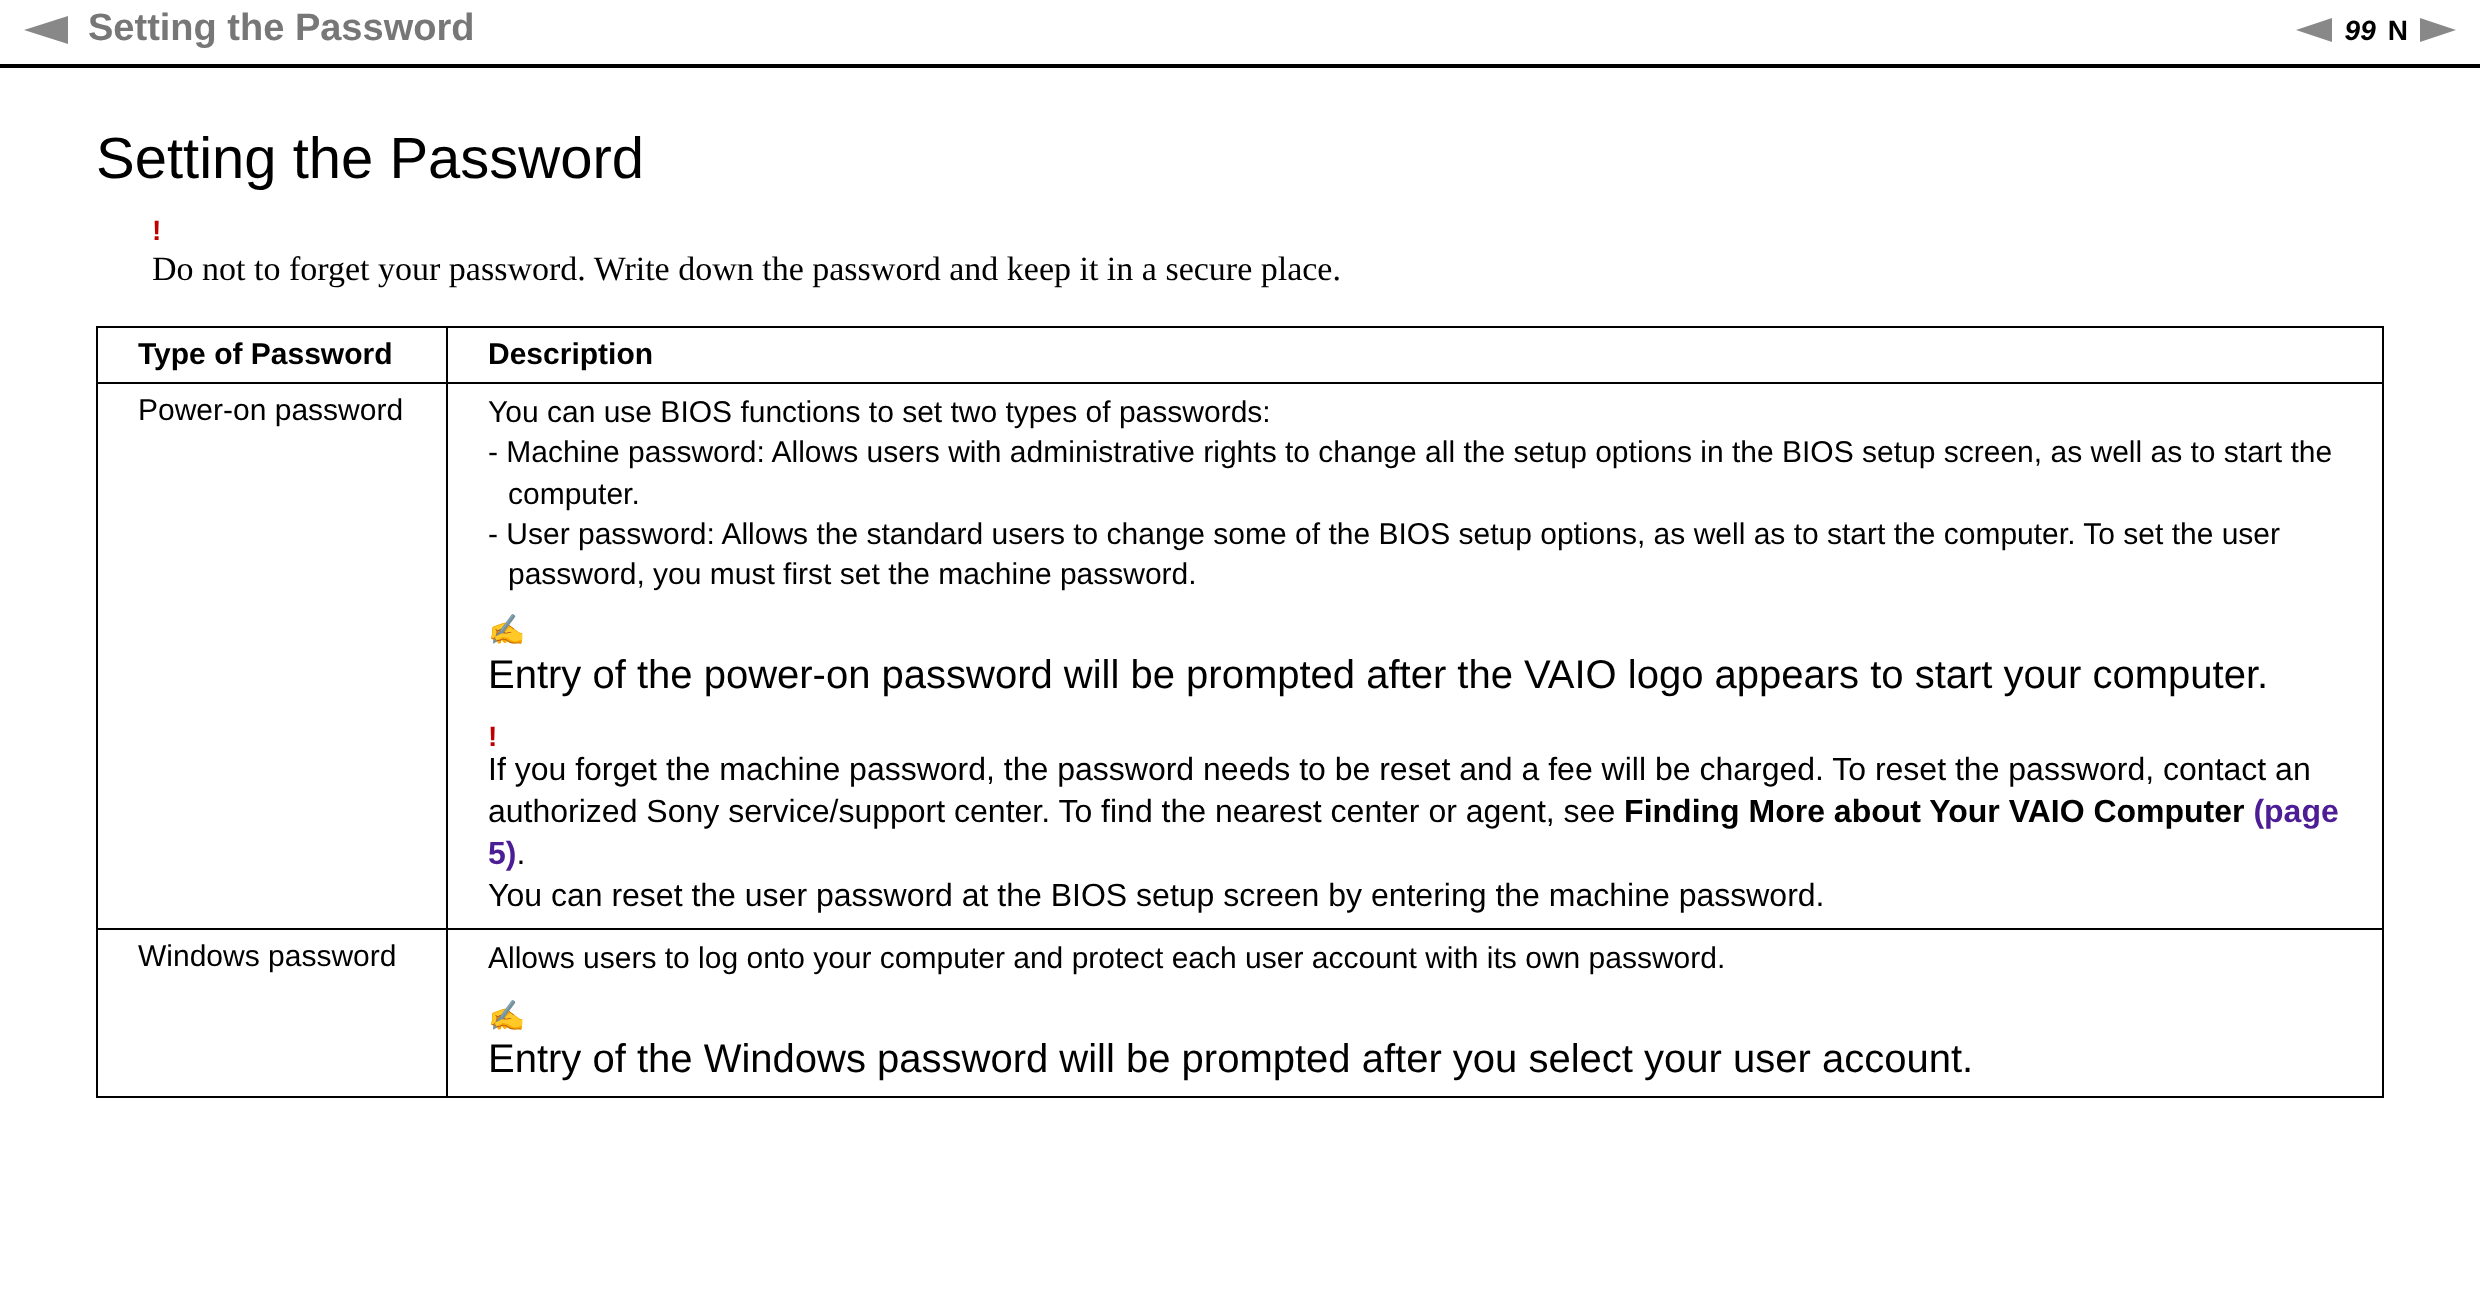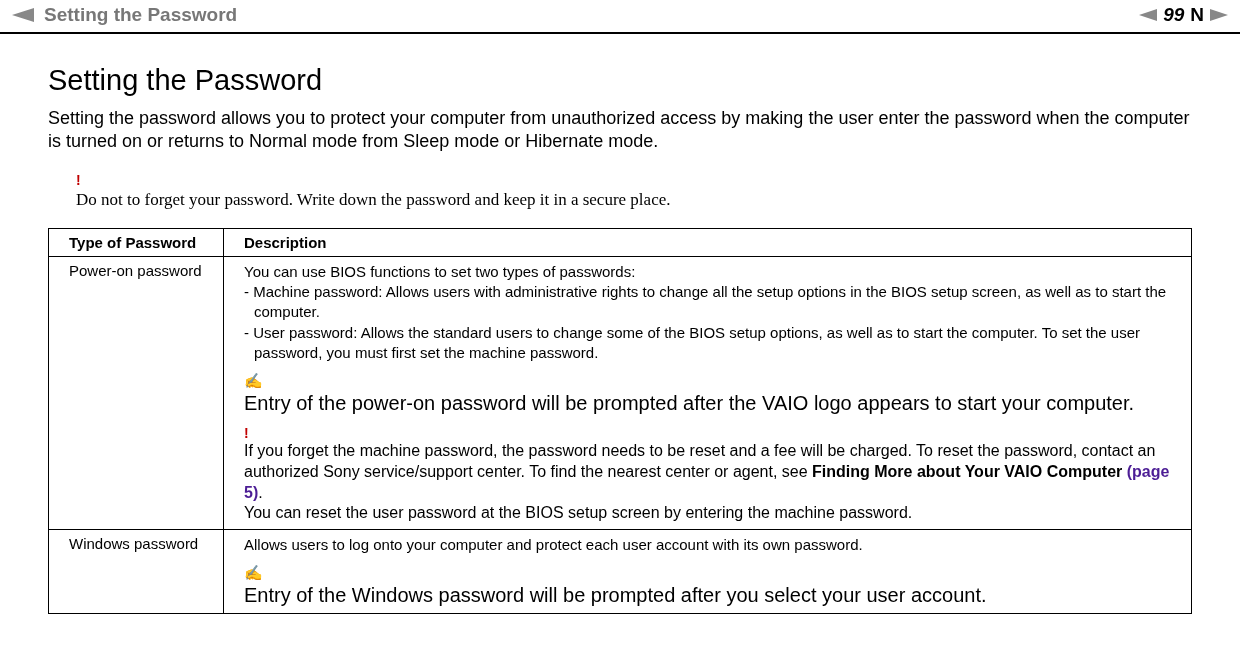--- a/index.html
+++ b/index.html
@@ -27,21 +27,21 @@
       font-size: 19px;
       font-weight: bold;
       color: #777;
     }
     .topbar-right {
       display: flex;
       align-items: center;
       gap: 6px;
     }
     .page-num {
-      font-size: 19px;
+      font-size: 14px;
       font-weight: bold;
       font-style: italic;
       color: #000;
     }
     .nav-arrow {
       fill: #888;
     }
     .content {
       padding: 30px 48px 10px 48px;
     }
@@ -144,21 +144,20 @@
     <span class="page-num">99</span>
     <span class="page-num" style="font-style:normal;">N</span>
     <svg class="nav-arrow" width="18" height="12" viewBox="0 0 18 12">
       <polygon points="0,0 18,6 0,12"></polygon>
     </svg>
   </div>
 </div>
 
 <div class="content">
   <h1 class="page-heading">Setting the Password</h1>
-  <p class="intro">Setting the password allows you to protect your computer from unauthorized access by making the user enter the password when the computer is turned on or returns to Normal mode from Sleep mode or Hibernate mode.</p>
 
   <div class="warn-block">
     <span class="warn-mark">!</span>
     <span class="warn-text">Do not to forget your password. Write down the password and keep it in a secure place.</span>
   </div>
 
   <table class="pw-table">
     <thead>
       <tr>
         <th class="col-type">Type of Password</th>

